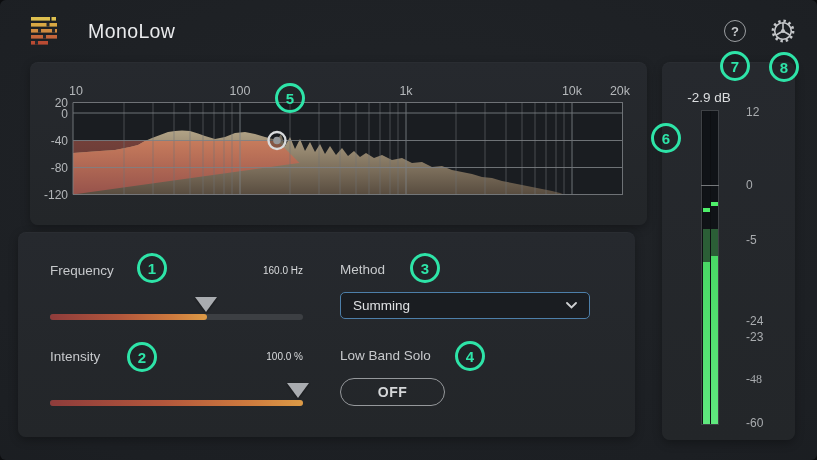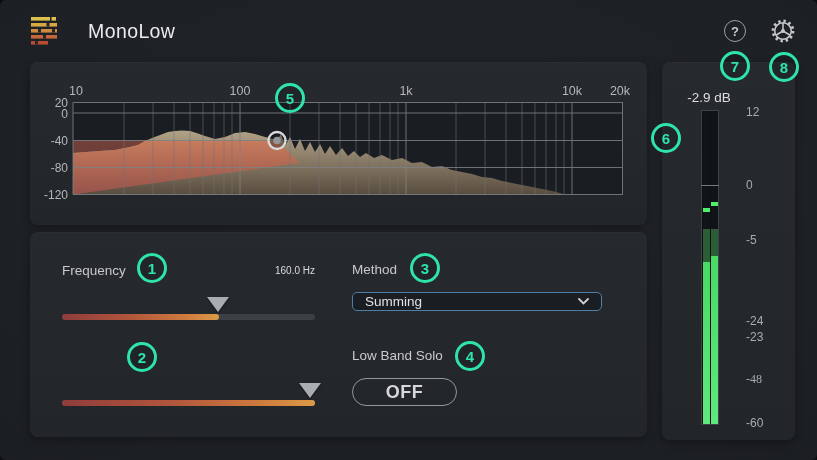--- a/index.html
+++ b/index.html
@@ -10,21 +10,21 @@
     background:radial-gradient(130% 125% at 50% 38%, #212428 0%, #1c1f23 55%, #16181b 100%);
     font-family:"Liberation Sans","DejaVu Sans",sans-serif;
     -webkit-font-smoothing:antialiased;
   }
   .panel{
     position:absolute;border-radius:8px;
     background:linear-gradient(180deg,#26292e 0%,#232629 100%);
     box-shadow:0 3px 10px rgba(0,0,0,0.30), inset 0 1px 0 rgba(255,255,255,0.02);
   }
   #spectrum-panel{left:30px;top:62px;width:617px;height:163px;}
-  #controls-panel{left:30px;top:232px;width:617px;height:205px;}
+  #controls-panel{left:18px;top:232px;width:617px;height:205px;}
   #meter-panel{left:662px;top:62px;width:133px;height:378px;}
 
   
   #title{position:absolute;left:72px;top:20px;font-size:19.5px;letter-spacing:.4px;color:#e9eaec;margin-left:16px;}
   #logo{position:absolute;left:30px;top:16px;}
   #help-btn{
     position:absolute;left:724px;top:20px;width:22px;height:22px;border-radius:50%;
     border:1.5px solid #9b9ea1;color:#c6c8cb;font-size:13px;font-weight:700;
     display:flex;align-items:center;justify-content:center;cursor:pointer;background:transparent;
   }
@@ -33,27 +33,27 @@
   
   .ctrl-label{font-size:13.5px;color:#c7c9cc;}
   .ctrl-value{font-size:10px;color:#dadcde;}
   .row{position:absolute;left:32px;width:253px;display:flex;justify-content:space-between;height:17px;align-items:center;}
   .track{position:absolute;left:32px;width:253px;height:6px;border-radius:3px;background:#3c3f43;}
   .track-fill{position:absolute;left:0;top:0;height:6px;border-radius:3px;
     background:linear-gradient(90deg,#8f3c3b 0%,#b3573c 45%,#ce7a3e 78%,#dc9a46 100%);}
   .handle{position:absolute;width:0;height:0;border-left:11px solid transparent;border-right:11px solid transparent;
     border-top:15px solid #a9acb0;filter:drop-shadow(0 1px 1px rgba(0,0,0,.45));}
   #method-select{
-    position:absolute;left:322px;top:60px;width:250px;height:19px;border-radius:5px;
+    position:absolute;left:322px;top:60px;width:250px;height:27px;border-radius:5px;
     border:1px solid #4d7fa9;background:#1a1d21;color:#dfe1e3;font-size:13.5px;
     display:flex;align-items:center;padding:0 12px;justify-content:space-between;cursor:pointer;
   }
   #solo-btn{
     position:absolute;left:322px;top:146px;width:105px;height:28px;border-radius:14px;
-    border:1.5px solid #95989b;background:transparent;color:#d5d7d9;font-size:18px;font-weight:700;
+    border:1.5px solid #95989b;background:transparent;color:#d5d7d9;font-size:14px;font-weight:700;
     display:flex;align-items:center;justify-content:center;letter-spacing:.5px;cursor:pointer;
   }
 
   
   #meter-readout{position:absolute;left:0;top:28px;width:94px;text-align:center;font-size:13.5px;color:#dcdee0;}
   #meter-bar{position:absolute;left:40px;top:49px;width:16px;height:313px;background:#0d0f12;outline:1px solid #3f4246;}
   .meter-ch{position:absolute;top:0;width:7px;height:313px;background:#101317;}
   .seg{position:absolute;left:0;width:7px;}
   #meter-zero{position:absolute;left:-1px;top:74px;width:18px;height:1px;background:#75787b;}
   .meter-scale{position:absolute;left:84px;height:14px;font-size:12px;color:#a9acaf;}
@@ -166,20 +166,24 @@
 
     <div class="row" style="top:30px;">
       <span class="ctrl-label">Frequency</span>
       <span class="ctrl-value">160.0 Hz</span>
     </div>
     <div class="track" style="top:82px;">
       <div class="track-fill" style="width:62%;"></div>
     </div>
     <div class="handle" style="left:177px;top:65px;"></div>
 
+    <div class="row" style="top:116px;">
+      <span class="ctrl-label">Intensity</span>
+      <span class="ctrl-value">100.0 %</span>
+    </div>
     <div class="track" style="top:168px;">
       <div class="track-fill" style="width:100%;"></div>
     </div>
     <div class="handle" style="left:269px;top:151px;"></div>
 
     <div class="ctrl-label" style="position:absolute;left:322px;top:30px;">Method</div>
     <div id="method-select">
       <span>Summing</span>
       <svg width="11" height="7" viewBox="0 0 11 7">
         <polyline points="1,1 5.5,5.5 10,1" fill="none" stroke="#cfd1d3" stroke-width="1.8" stroke-linecap="round"></polyline>

